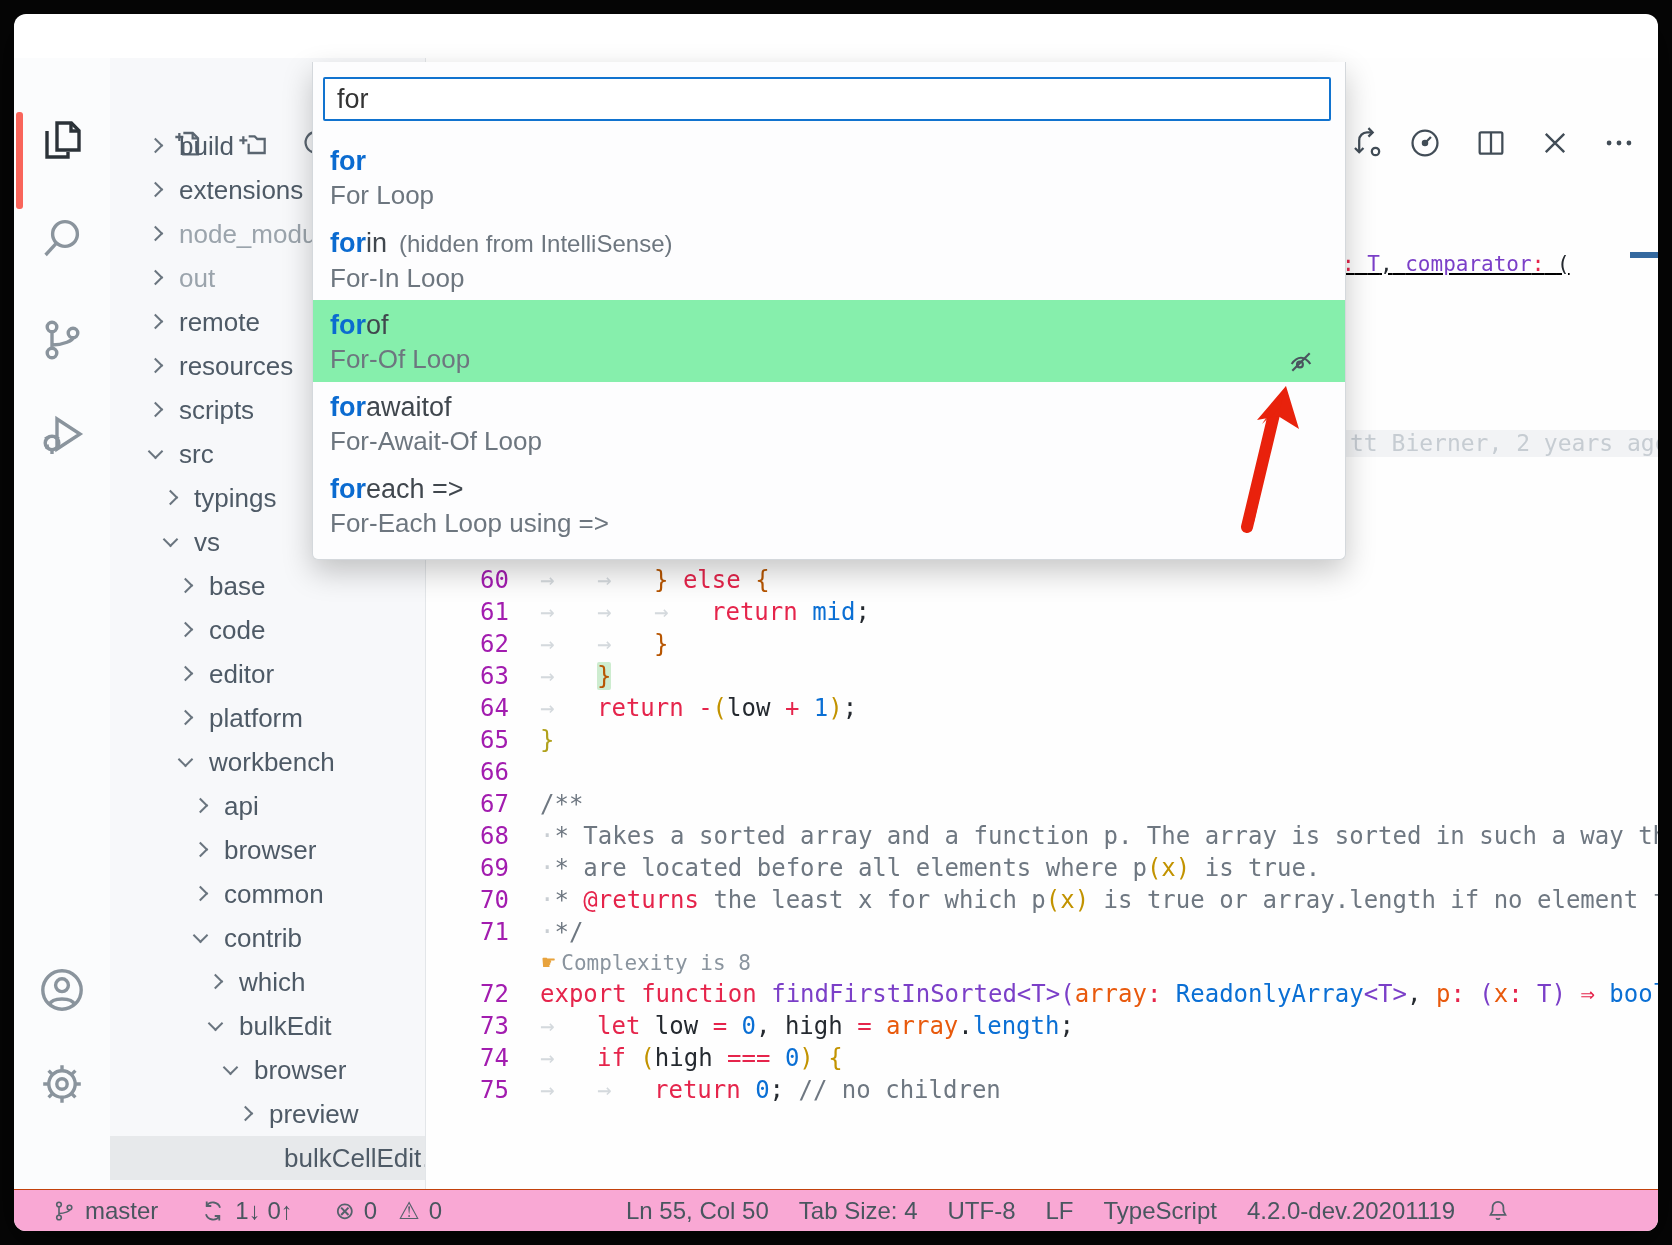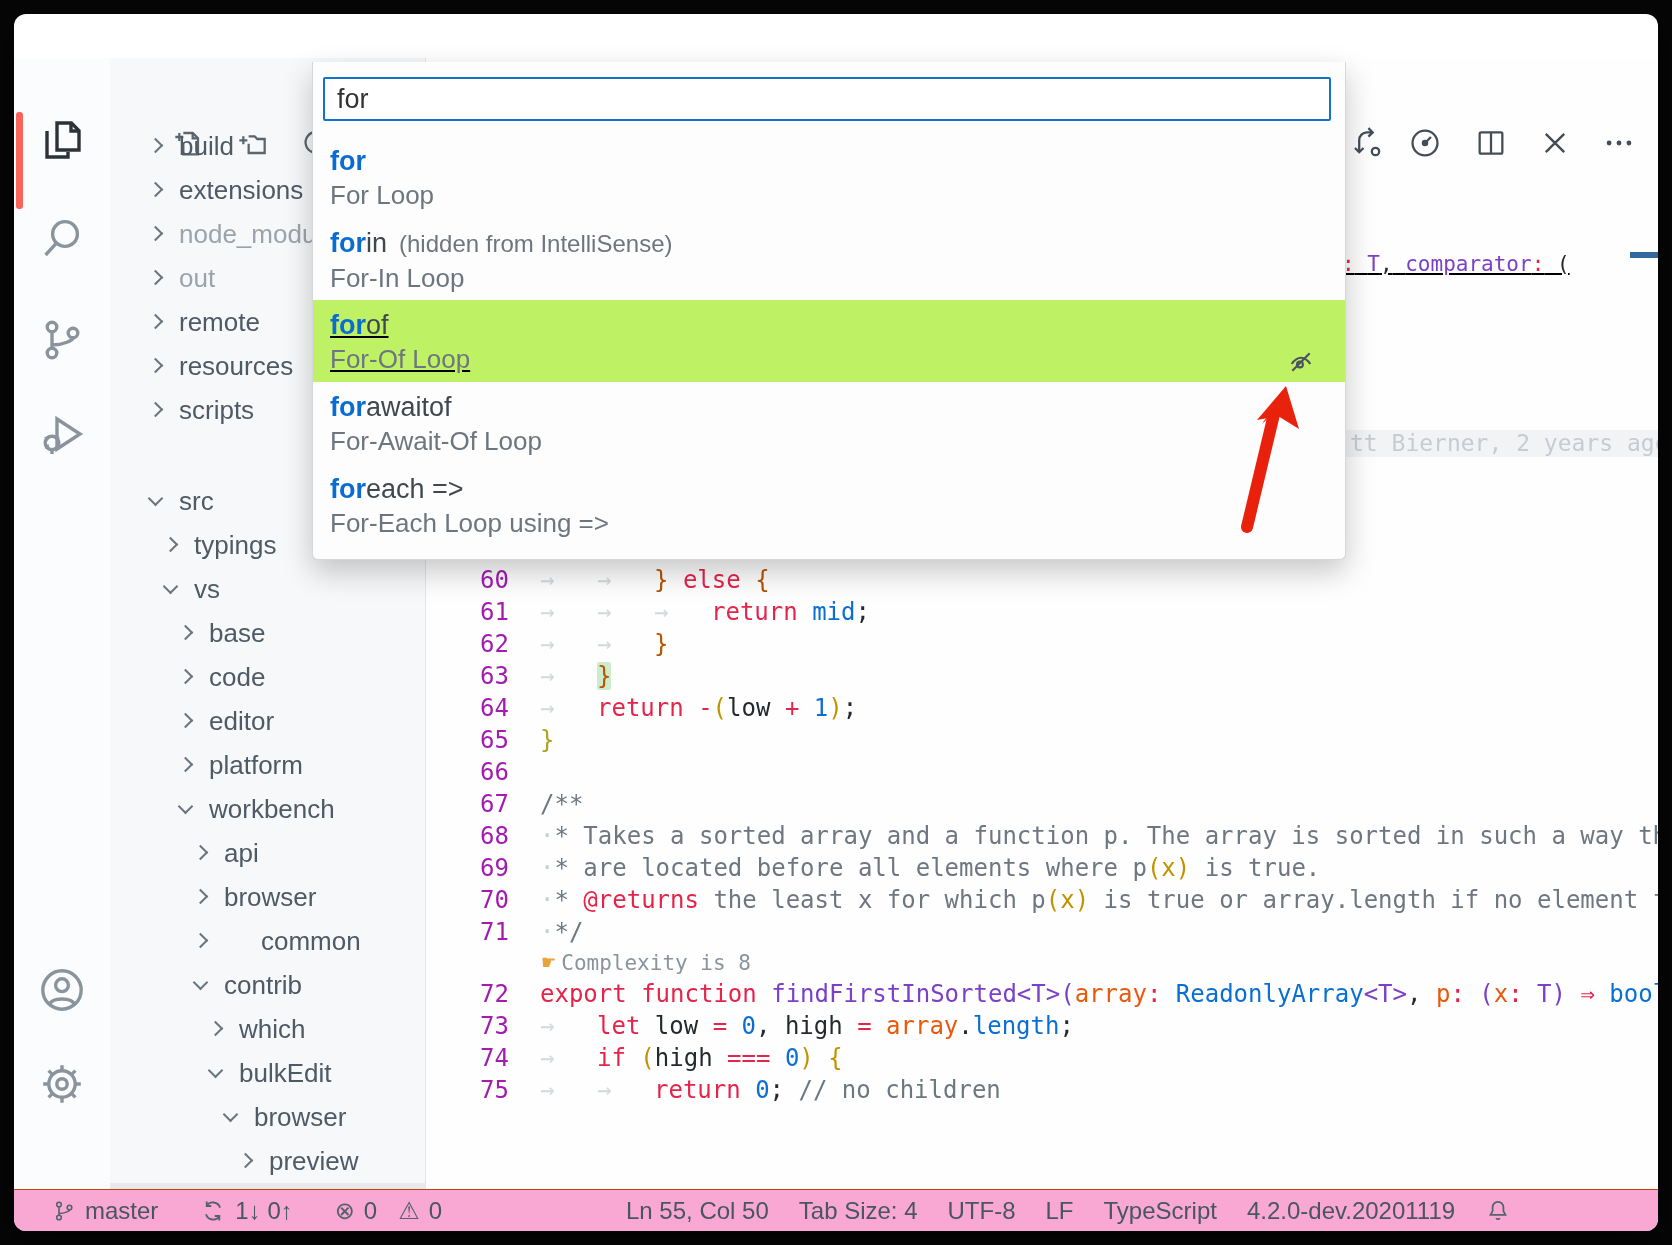--- a/index.html
+++ b/index.html
@@ -46,21 +46,21 @@
   .tk-olive{color:#b0a11c}.tk-cmt{color:#6e7781}.tk-dot{color:#c9ced3}
   .tk-hl{background:#cdeccf;border-radius:2px;}
   
   .quickpick{position:absolute;left:298px;top:48px;width:1032px;height:497px;background:#fdfdfe;
     border:1px solid #d4d8dc;border-top:none;border-radius:0 0 6px 6px;box-shadow:0 12px 30px rgba(0,0,0,.22);z-index:40;}
   .qp-input{position:absolute;left:10px;top:15px;width:980px;height:36px;border:2px solid #1173cf;
     border-radius:2px;background:#fff;font-size:27px;color:#333;padding:2px 12px;outline:none;
     font-family:"Liberation Sans","DejaVu Sans",sans-serif;}
   .qp-list{position:absolute;left:0;top:74px;width:100%;}
   .qp-item{position:relative;height:82px;padding:8px 0 0 17px;box-sizing:border-box;}
-  .qp-item.sel{background:#bef264;text-decoration:underline;}
+  .qp-item.sel{background:#86efac;}
   .qp-label{font-size:27px;line-height:34px;color:#40474e;}
   .qp-match{color:#0b6bd0;font-weight:bold;}
   .qp-note{color:#6d767f;font-size:24px;margin-left:12px;}
   .qp-desc{font-size:26px;line-height:34px;color:#6d767f;}
   .qp-eye{position:absolute;right:28px;top:46px;width:32px;height:32px;}
   
   .statusbar{position:absolute;left:0;bottom:0;width:100%;height:41px;background:#f9a8d4;border-top:1px solid #c2410c;
     font-size:24px;color:#49565f;}
   .st-left{position:absolute;left:38px;top:0;height:41px;display:flex;align-items:center;gap:42px;}
   .st-right{position:absolute;left:612px;top:0;height:41px;display:flex;align-items:center;gap:30px;}
@@ -163,21 +163,21 @@
           <span>remote</span>
         </div>
         <div class="row" style="padding-left: 38px;">
           <span class="chev"></span>
           <span>resources</span>
         </div>
         <div class="row" style="padding-left: 38px;">
           <span class="chev"></span>
           <span>scripts</span>
         </div>
-        <div class="row" style="padding-left: 38px; margin-top: 47px;">
+        <div class="row" style="padding-left: 38px;">
           <span class="chev down"></span>
           <span>src</span>
         </div>
         <div class="row" style="padding-left: 53px;">
           <span class="chev"></span>
           <span>typings</span>
         </div>
         <div class="row" style="padding-left: 53px;">
           <span class="chev down"></span>
           <span>vs</span>
@@ -203,21 +203,21 @@
           <span>workbench</span>
         </div>
         <div class="row" style="padding-left: 83px;">
           <span class="chev"></span>
           <span>api</span>
         </div>
         <div class="row" style="padding-left: 83px;">
           <span class="chev"></span>
           <span>browser</span>
         </div>
-        <div class="row" style="padding-left: 83px; gap: 37px;">
+        <div class="row" style="padding-left: 83px;">
           <span class="chev"></span>
           <span>common</span>
         </div>
         <div class="row" style="padding-left: 83px;">
           <span class="chev down"></span>
           <span>contrib</span>
         </div>
         <div class="row" style="padding-left: 98px;">
           <span class="chev"></span>
           <span>which</span>

